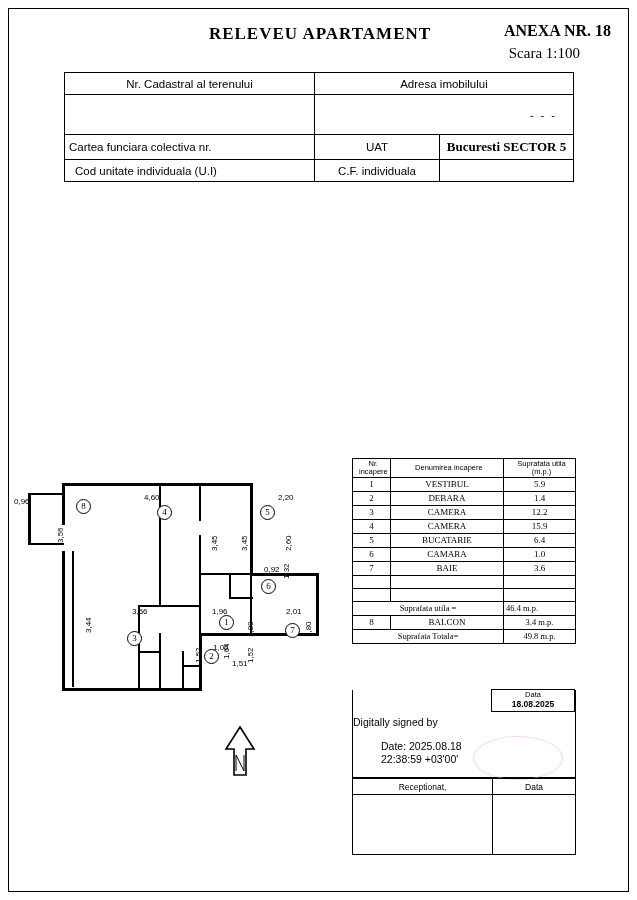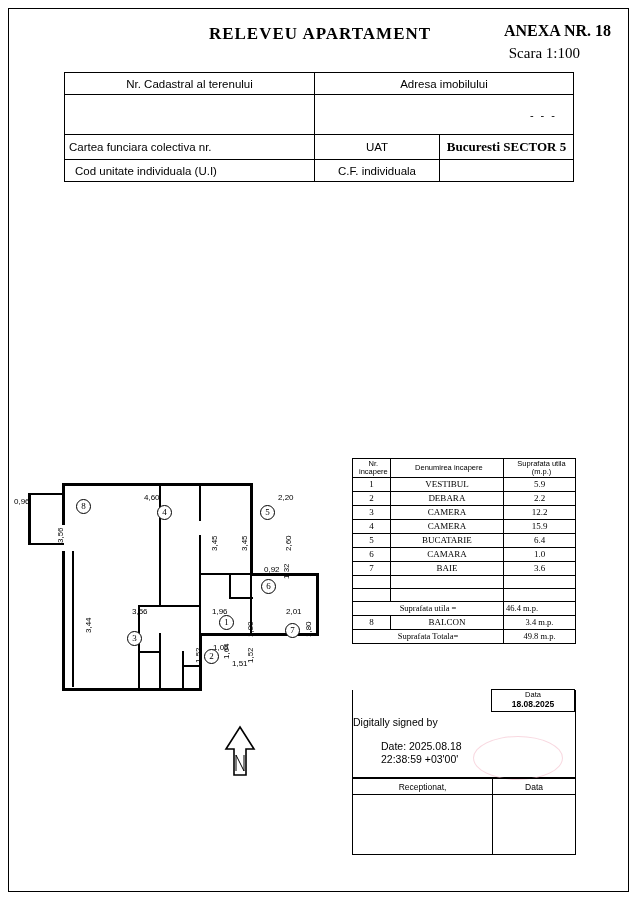--- a/index.html
+++ b/index.html
@@ -169,21 +169,21 @@
     <th class="col-area">Suprafata utila  (m.p.)</th>
   </tr>
   <tr>
     <td>1</td>
     <td class="rt-name">VESTIBUL</td>
     <td>5.9</td>
   </tr>
   <tr>
     <td>2</td>
     <td class="rt-name">DEBARA</td>
-    <td>2.2</td>
+    <td>1.4</td>
   </tr>
   <tr>
     <td>3</td>
     <td class="rt-name">CAMERA</td>
     <td>12.2</td>
   </tr>
   <tr>
     <td>4</td>
     <td class="rt-name">CAMERA</td>
     <td>15.9</td>

